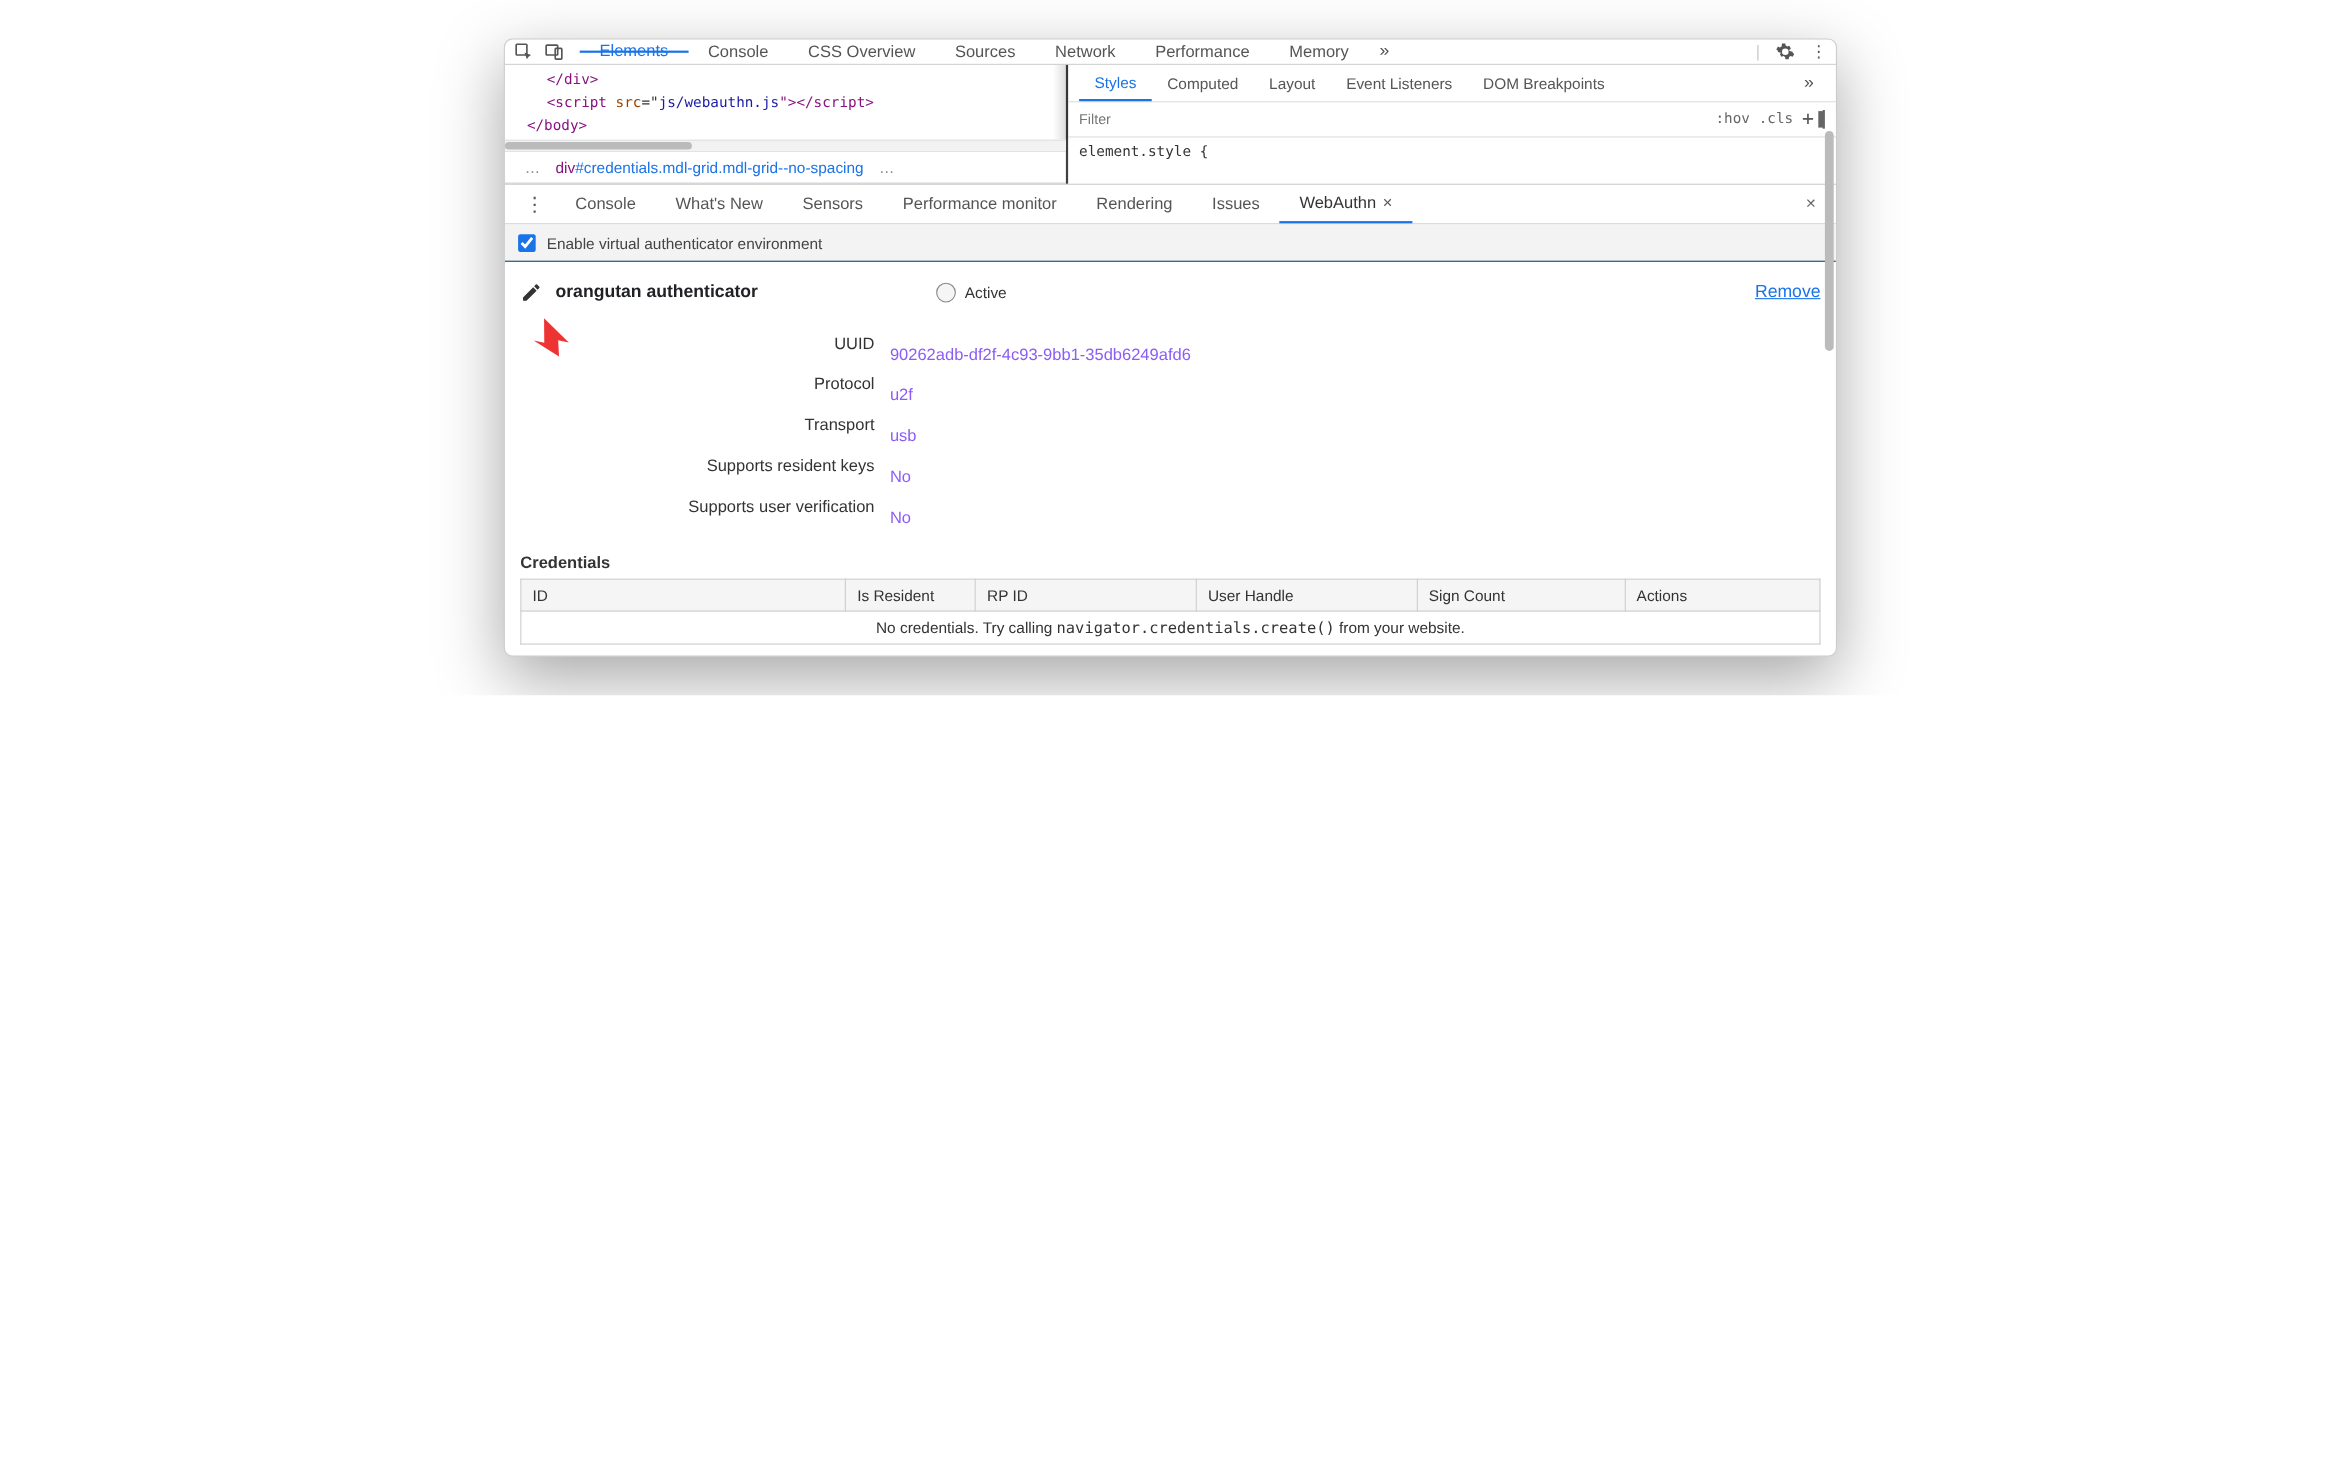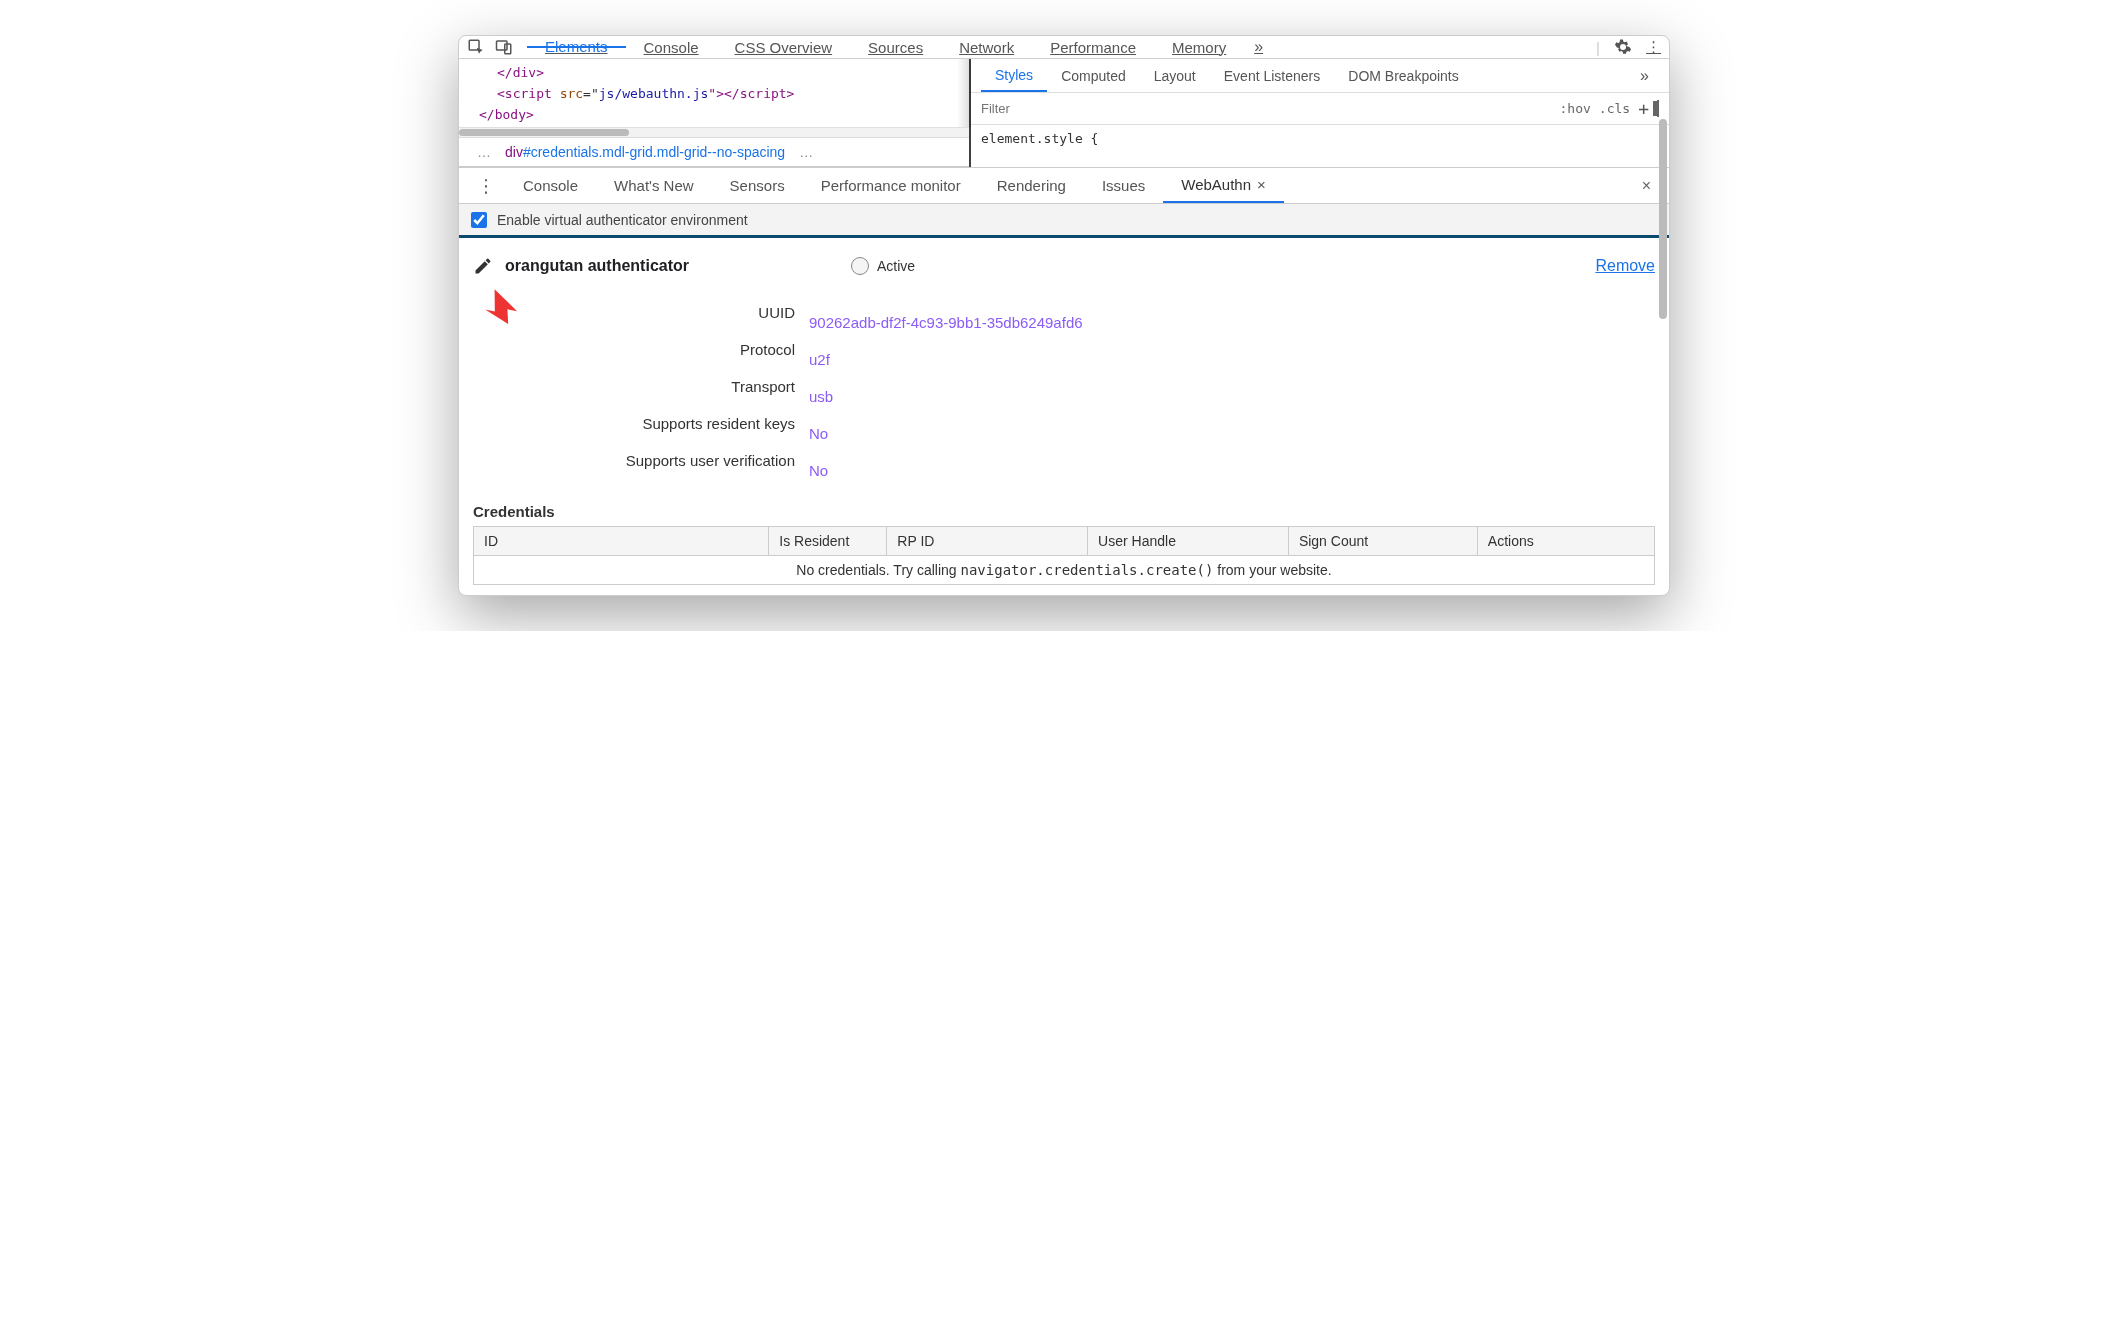--- a/index.html
+++ b/index.html
@@ -36,21 +36,20 @@
     position: absolute; left: 0; right: 0; text-align: center;
     font-size: 13px; color: #555;
   }
   .main-tabs {
     display: flex; align-items: center;
     border-bottom: 1px solid #d0d0d0;
     height: 20px;
     padding: 11px 8px;
     font-size: 15px;
     color: #555;
-    text-decoration: underline;
   }
   .main-tabs .left-icons { display:flex; gap:10px; padding-right:14px; }
   .main-tabs .tab { padding: 0 18px; height:100%; display:flex; align-items:center; cursor:pointer; }
   .main-tabs .tab.active { color: #1a73e8; border-bottom: 2px solid #1a73e8; }
   .main-tabs .spacer { flex:1; }
   .main-tabs .right-icons { display:flex; gap:14px; align-items:center; color:#666; }
   .overflow-chevrons { font-size:16px; color:#555; padding:0 10px; }
 
   .split {
     display: flex;
@@ -122,21 +121,21 @@
     font-size:15px; color:#555; padding:0 8px;
   }
   .drawer-tabs .dkebab { padding:0 10px; font-size:18px; cursor:pointer;}
   .drawer-tabs .dtab { padding:0 18px; height:100%; display:flex; align-items:center; cursor:pointer; gap:6px;}
   .drawer-tabs .dtab.active { color:#333; border-bottom:2px solid #1a73e8; }
   .drawer-tabs .dspacer { flex:1; }
   .drawer-tabs .dclose { padding:0 10px; cursor:pointer; font-size:16px; color:#666;}
 
   .enable-row {
     display:flex; align-items:center; height:34px;
-    background:#f3f3f3; border-bottom:3px solid #0c4a6e;
+    background:#f3f3f3; border-bottom:1px solid #0c4a6e;
     padding:0 12px; font-size:14px; color:#444;
   }
   .enable-row input[type=checkbox]{
     width:16px; height:16px; margin-right:10px; accent-color:#1a73e8;
   }
 
   .authn-section { padding: 18px 14px 10px 14px; position:relative;}
   .authn-header {
     display:flex; align-items:center; gap:12px;
   }

